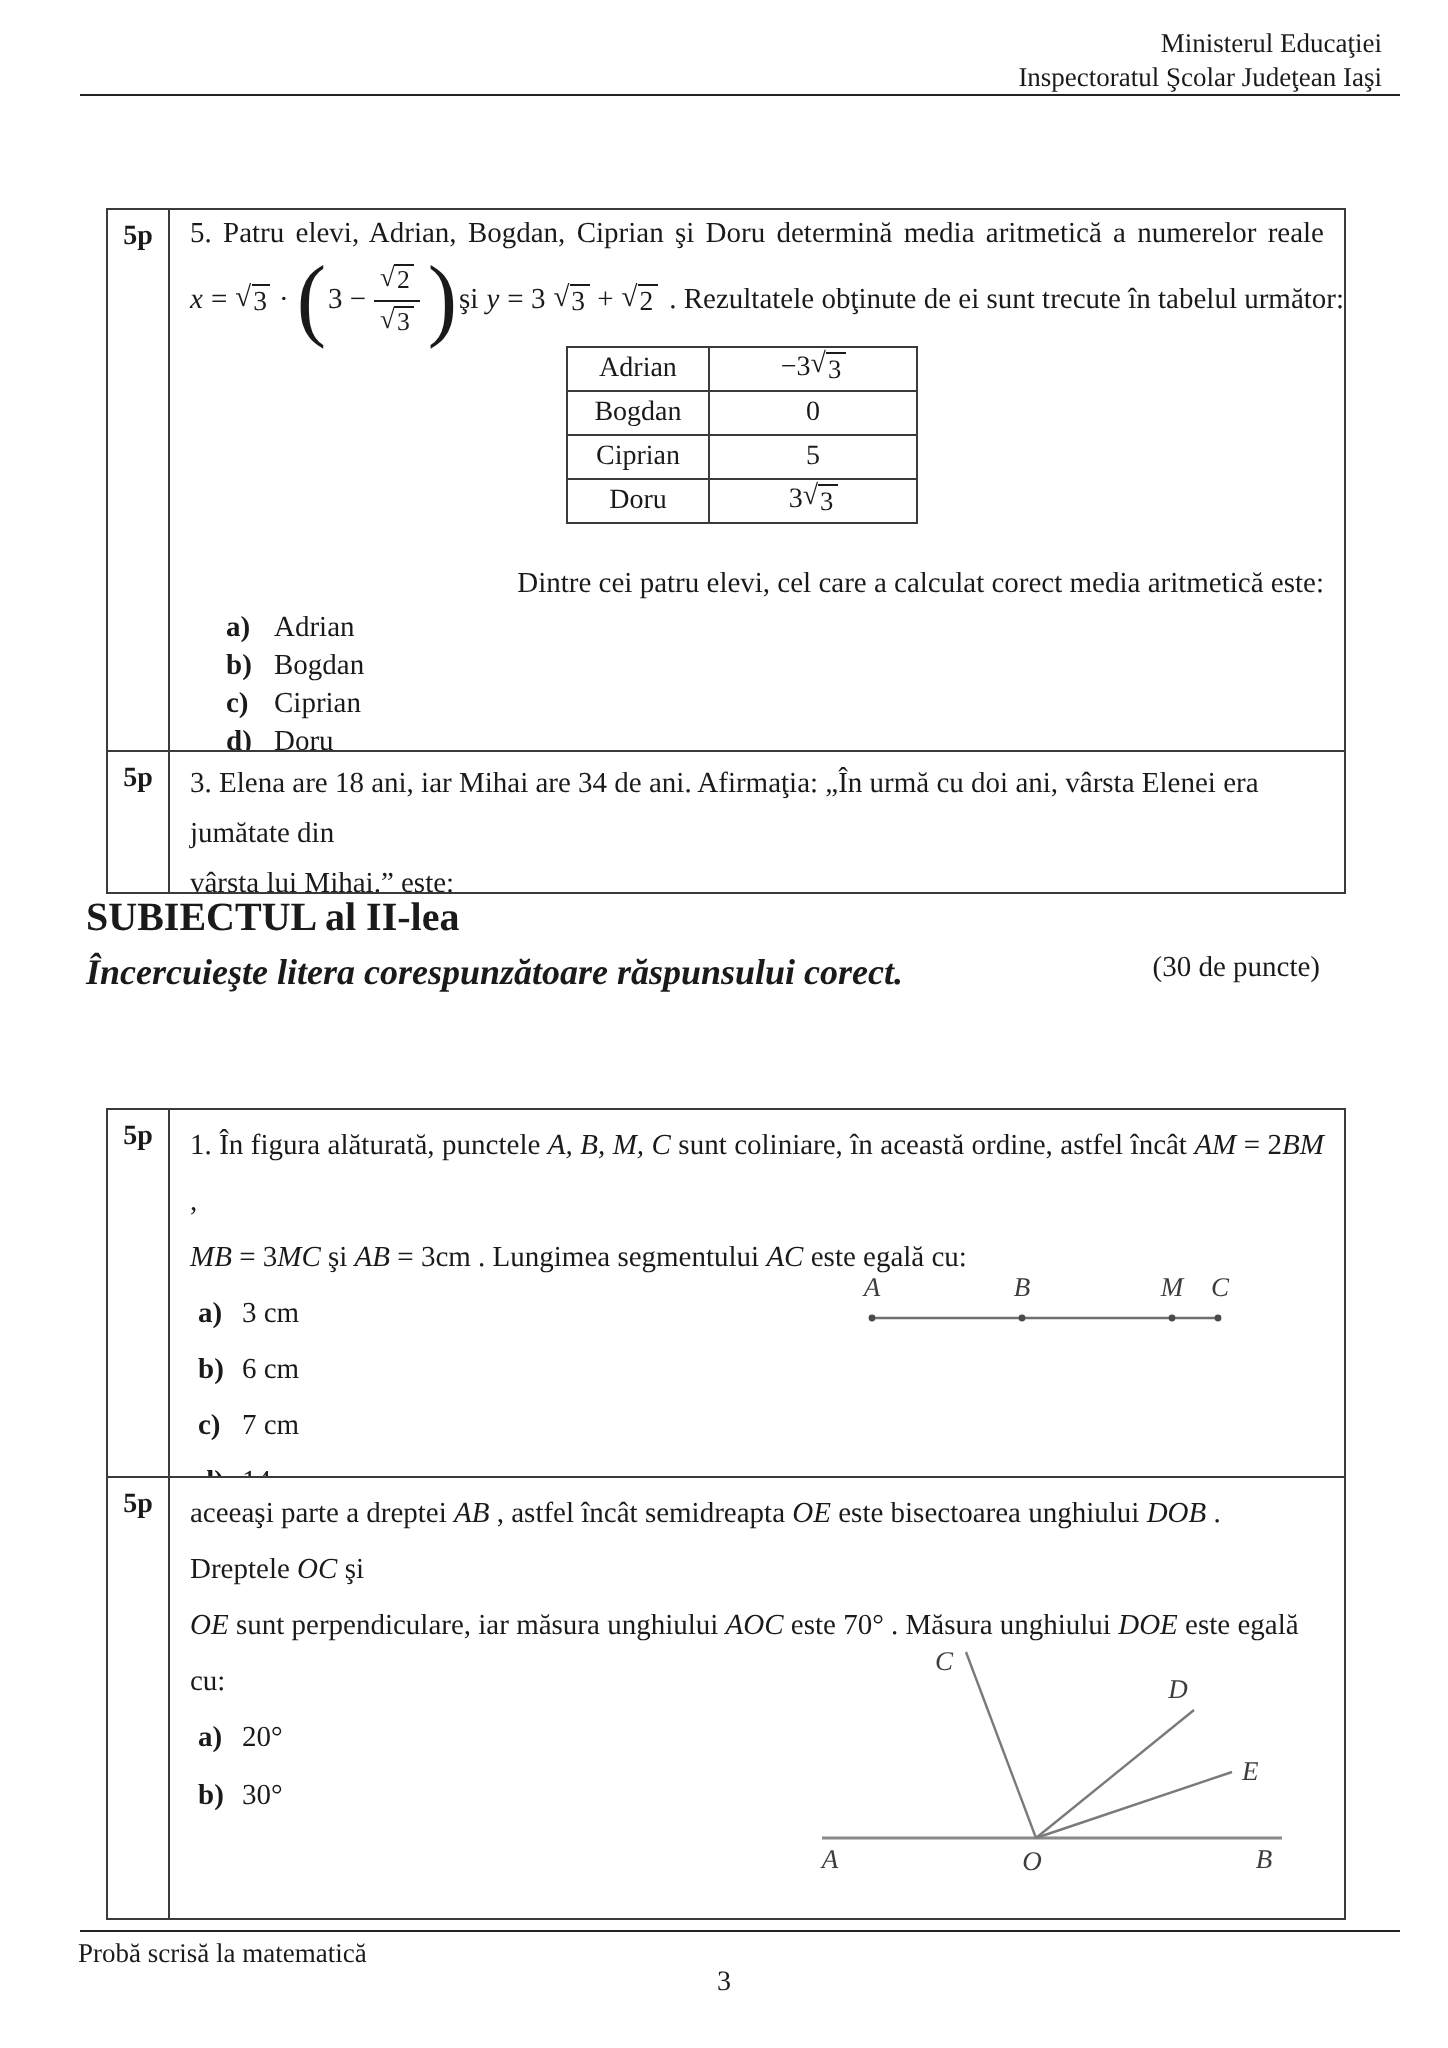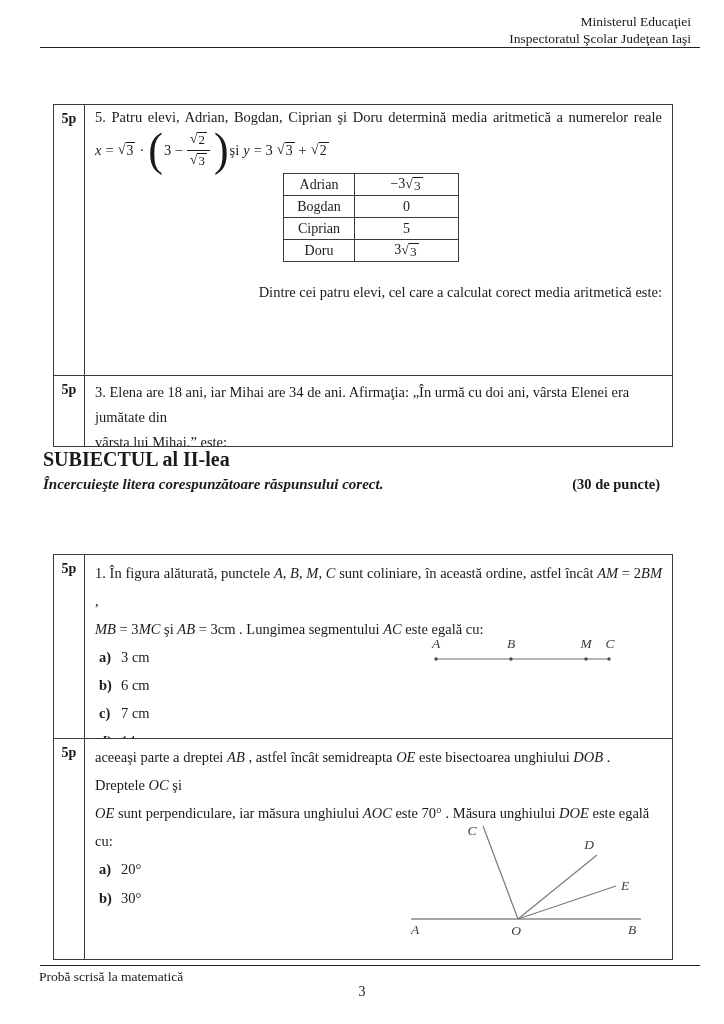--- a/index.html
+++ b/index.html
@@ -51,22 +51,22 @@
   .opt  { line-height:19px; }
   .olab { font-weight:bold; display:inline-block; min-width:24px; }
 
   
   .q6line { line-height:25px; }
 
   
   .sec { position:absolute; left:43px; top:448px; width:617px; }
   .sec-title { font-weight:bold; font-size:20px; }
   .sec-line2 { display:flex; justify-content:space-between; margin-top:5px; }
-  .instr { font-weight:bold; font-style:italic; font-size:15px; }
-  .ptot  { font-weight:bold; }
+  .instr { font-weight:bold; font-style:italic; font-size:18px; }
+  .ptot  { font-weight:normal; }
 
   
   .ql  { line-height:28px; }
   .opt2 { line-height:28px; }
   .opt3 { line-height:29px; }
   .olab2 { font-weight:bold; display:inline-block; min-width:22px; margin-left:4px; }
 
   .fig1 { position:absolute; left:344px; top:80px; }
   .fig2 { position:absolute; left:316px; top:79px; }
   .figtext { font-style:italic; font-size:13.5px; fill:#3c3c3c; font-family:"Liberation Serif", serif; }
@@ -119,20 +119,21 @@
         <span>= 3</span>
         <span class="rad">
             <span class="rsign">√</span>
             <span class="rbody">3</span>
           </span>
         <span>+</span>
         <span class="rad">
             <span class="rsign">√</span>
             <span class="rbody">2</span>
           </span>
+        <span class="ftail">. Rezultatele obţinute de ei sunt trecute în tabelul următor:</span>
       </div>
 
       <table class="rtable">
         <tbody>
             <tr>
           <td class="c1">Adrian</td>
           <td class="c2"><span>−3</span><span class="rad">
                   <span class="rsign">√</span>
                   <span class="rbody">3</span>
                 </span></td>
@@ -149,20 +150,26 @@
           <td class="c1">Doru</td>
           <td class="c2"><span>3</span><span class="rad">
                   <span class="rsign">√</span>
                   <span class="rbody">3</span>
                 </span></td>
         </tr>
       </tbody>
         </table>
 
       <div class="q5-question">Dintre cei patru elevi, cel care a calculat corect media aritmetică este:</div>
+      <div class="opts">
+        <div class="opt"><span class="olab">a)</span><span>Adrian</span></div>
+        <div class="opt"><span class="olab">b)</span><span>Bogdan</span></div>
+        <div class="opt"><span class="olab">c)</span><span>Ciprian</span></div>
+        <div class="opt"><span class="olab">d)</span><span>Doru</span></div>
+      </div>
     </div>
 
     <div class="pts tsep">5p</div>
     <div class="qbody tsep">
       <div class="q6line">3. Elena are 18 ani, iar Mihai are 34 de ani. Afirmaţia: „În urmă cu doi ani, vârsta Elenei era jumătate din</div>
       <div class="q6line">vârsta lui Mihai.” este:</div>
 
     </div>
   </div>
 

